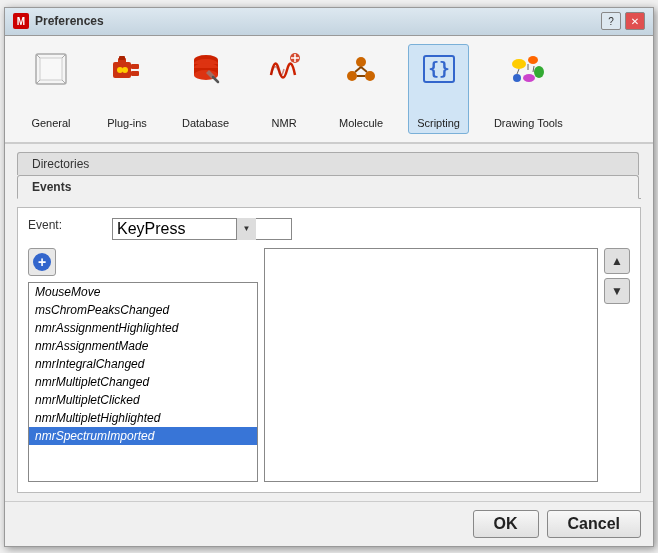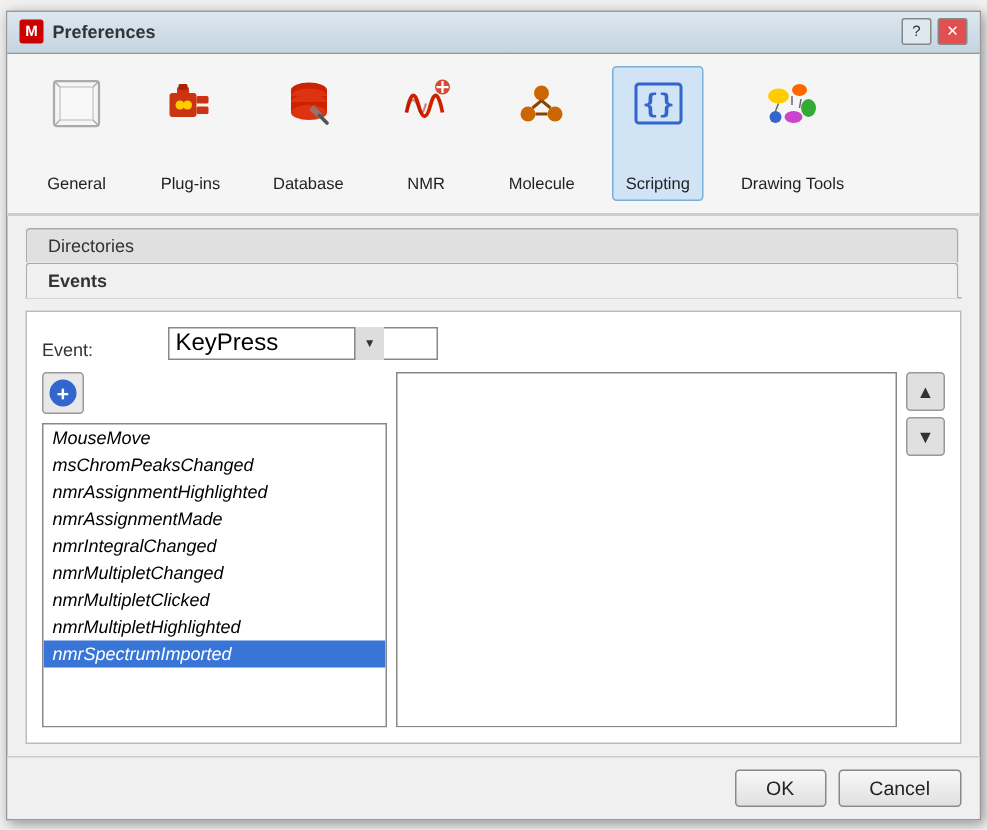--- a/index.html
+++ b/index.html
@@ -143,21 +143,21 @@
       flex: 1;
       border: 1px solid #bbb;
       background: #fff;
       padding: 10px;
       display: flex;
       flex-direction: column;
       overflow: hidden;
     }
     .event-row {
       display: flex;
-      align-items: flex-end;
+      align-items: flex-start;
       gap: 8px;
       margin-bottom: 8px;
     }
     .event-label {
       font-size: 12px;
       color: #333;
       width: 40px;
     }
     .event-select-wrapper {
       position: relative;
@@ -280,22 +280,23 @@
       border-top: 1px solid #ccc;
       flex-shrink: 0;
       background: #f0f0f0;
     }
     .bottom-btn {
       padding: 4px 20px;
       border: 1px solid #888;
       background: linear-gradient(to bottom, #f8f8f8, #e0e0e0);
       border-radius: 3px;
       cursor: pointer;
-      font-size: 13px;
+      font-size: 16px;
       color: #222;
+      font-weight: bold;
     }
 
     
     .list-box::-webkit-scrollbar { width: 14px; }
     .list-box::-webkit-scrollbar-track { background: #f0f0f0; border-left: 1px solid #ccc; }
     .list-box::-webkit-scrollbar-thumb { background: #c0c0c0; border: 1px solid #999; }
 
     
     svg { display: block; }
   </style>

